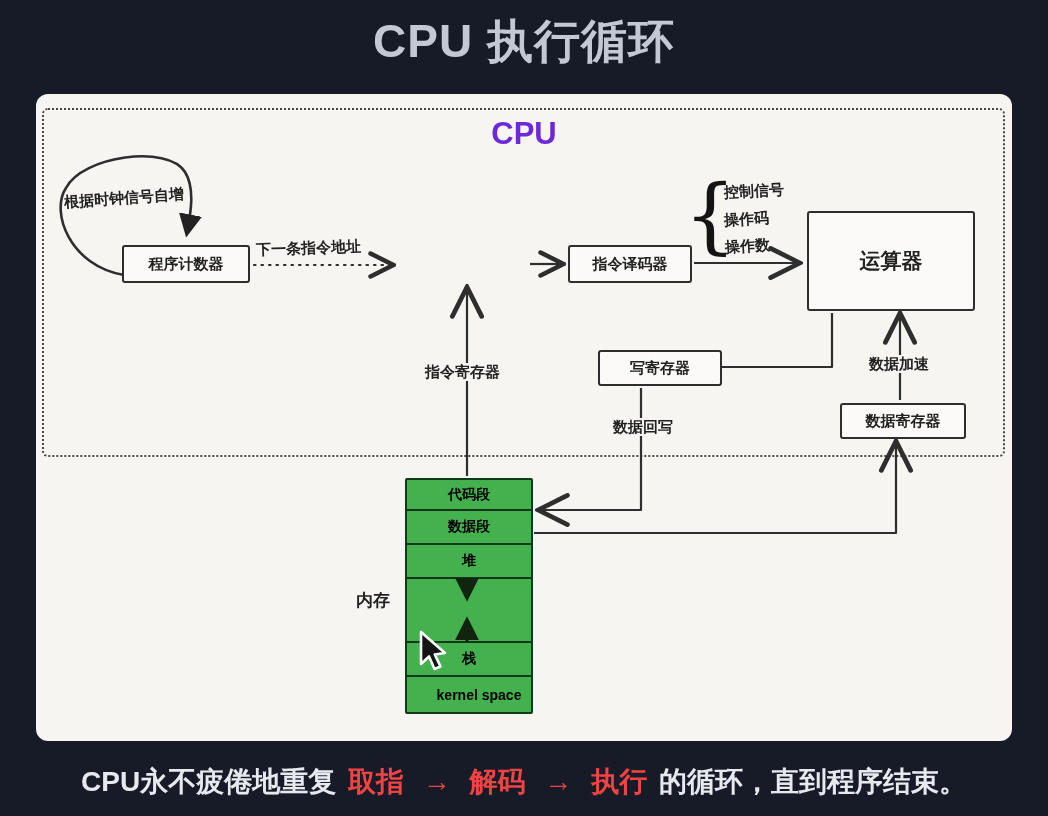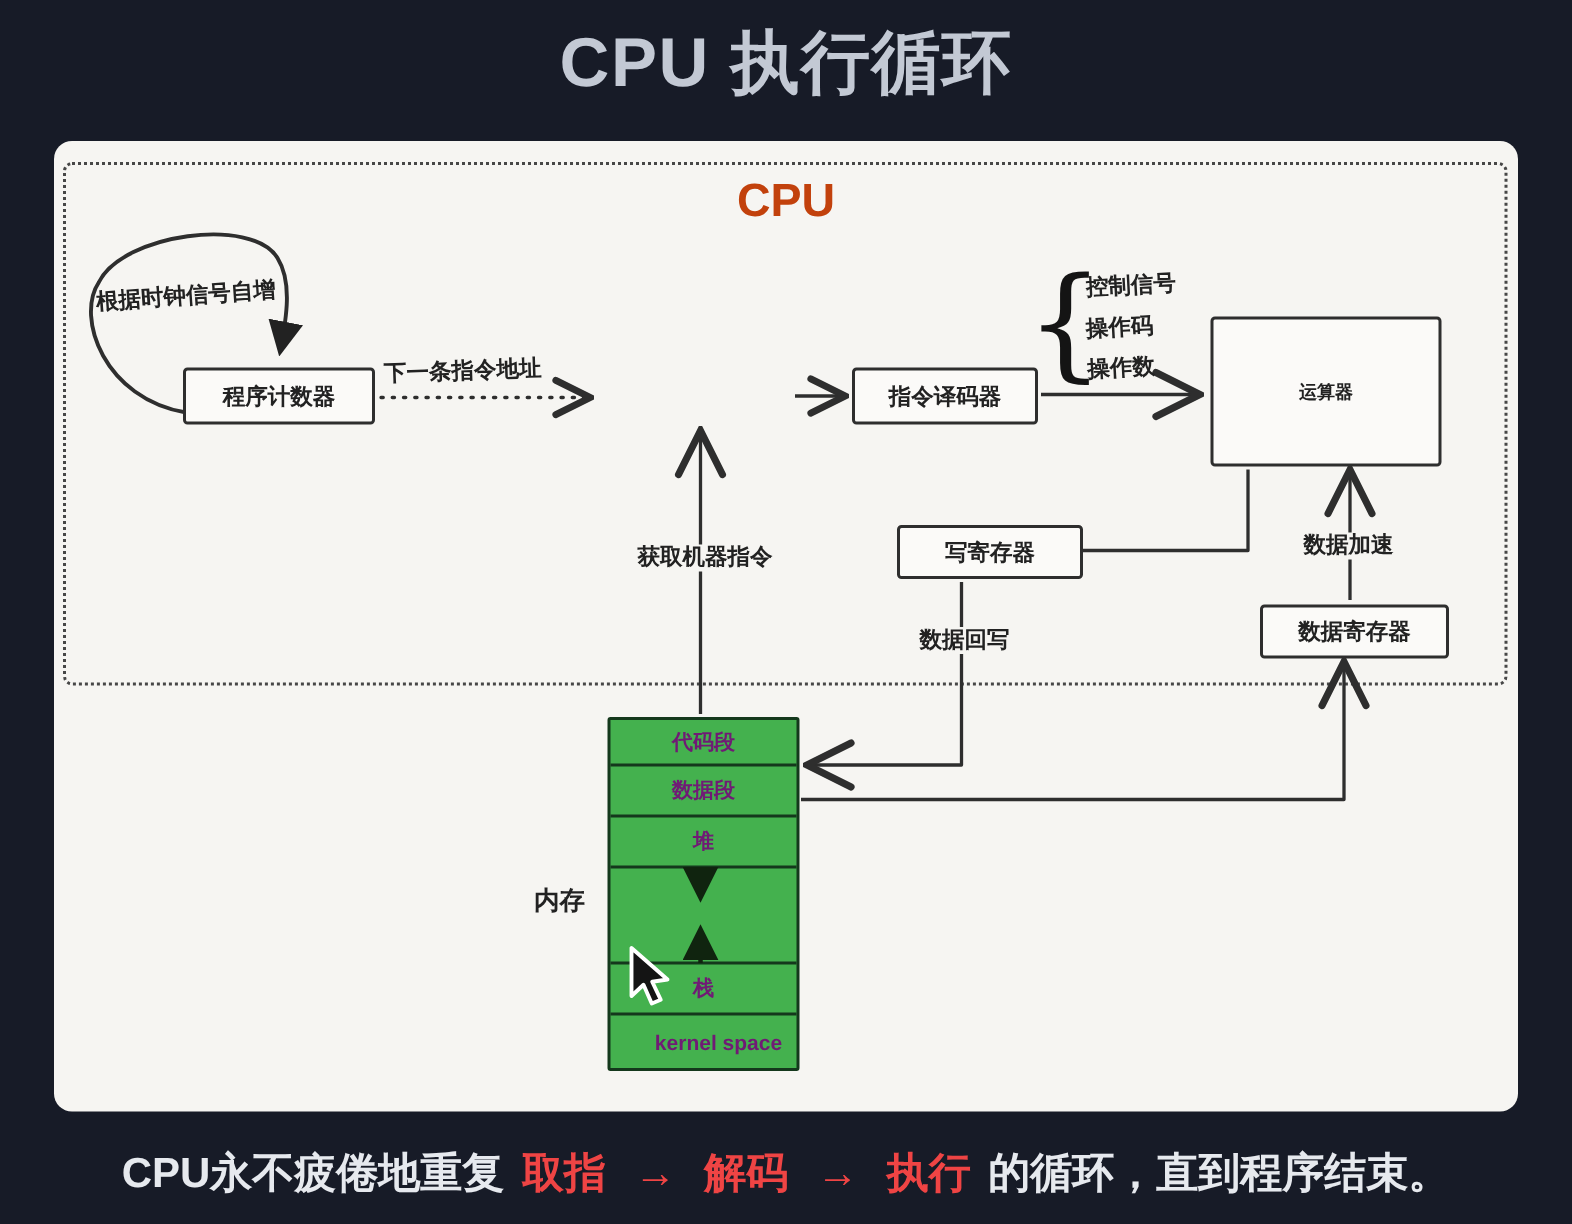--- a/index.html
+++ b/index.html
@@ -18,21 +18,21 @@
     position:relative;margin:0 auto;
     width:976px;height:647px;
     background:#f6f5f2;border-radius:12px;
   }
   .cpu-border{
     position:absolute;left:6px;top:14px;width:959px;height:345px;
     border:2px dotted #474747;border-radius:6px;z-index:1;
   }
   .cpu-label{
     position:absolute;left:408px;top:22px;width:160px;text-align:center;
-    font-size:31px;font-weight:600;color:#c2410c;z-index:10;
+    font-size:31px;font-weight:600;color:#6d28d9;z-index:10;
   }
   .box{
     position:absolute;background:#fbfaf8;
     border:2.5px solid #2e2e2e;border-radius:3px;
     display:flex;align-items:center;justify-content:center;
     font-size:15px;font-weight:700;color:#222;z-index:10;
     box-sizing:border-box;
     text-align:right;
   }
   .lbl{
@@ -46,21 +46,21 @@
     font-size:82px;line-height:92px;font-weight:500;color:#141414;
   }
   svg.wires{position:absolute;left:0;top:0;z-index:5;}
   .memory{
     position:absolute;left:369px;top:384px;width:128px;height:236px;
     background:#44b14e;border:2.5px solid #14381c;border-radius:2px;
     display:flex;flex-direction:column;z-index:2;box-sizing:border-box;
   }
   .mem-row{
     display:flex;align-items:center;justify-content:center;
-    font-size:14px;font-weight:700;color:#701a75;
+    font-size:14px;font-weight:700;color:#000000;
     border-bottom:2.5px solid #14381c;box-sizing:border-box;
   }
   .mem-row.last{border-bottom:none;flex:1;padding-left:20px;}
   .cursor{position:absolute;left:381px;top:536px;z-index:20;}
   .caption{
     margin-top:22px;text-align:center;
     font-size:28px;font-weight:600;color:#e6e9ee;
   }
   .caption .blue{color:#ef4444;margin:0 7px;}
   .caption .blue.word{margin:0 4px;}
@@ -112,31 +112,31 @@
     <path d="M 431,486 L 431,503" fill="none" stroke="#10240f" stroke-width="3" marker-end="url(#mFillMem)"></path>
 
     <path d="M 431,548 L 431,527" fill="none" stroke="#10240f" stroke-width="3" marker-end="url(#mFillMem)"></path>
   </svg>
 
   <div class="box" style="left:86px;top:151px;width:128px;height:38px;">程序计数器</div>
 
 
   <div class="box" style="left:532px;top:151px;width:124px;height:38px;">指令译码器</div>
 
-  <div class="box" style="left:771px;top:117px;width:154px;height:100px;font-size:12px;">运算器</div>
+  <div class="box" style="left:771px;top:117px;width:168px;height:100px;font-size:21px;">运算器</div>
 
   <div class="box" style="left:804px;top:309px;width:126px;height:36px;">数据寄存器</div>
 
   <div class="box" style="left:562px;top:256px;width:124px;height:36px;">写寄存器</div>
 
   <div class="lbl" style="left:28px;top:95px;transform:rotate(-4deg);">根据时钟信号自增</div>
 
   <div class="lbl" style="left:220px;top:145px;transform:rotate(-2deg);">下一条指令地址</div>
 
-  <div class="lbl on-line" style="left:386px;top:269px;">获取机器指令</div>
+  <div class="lbl on-line" style="left:386px;top:269px;">指令寄存器</div>
 
   <div class="brace">{</div>
 
   <div class="lbl" style="left:688px;top:88px;transform:rotate(-3deg);">控制信号</div>
 
   <div class="lbl" style="left:688px;top:116px;transform:rotate(-3deg);">操作码</div>
 
   <div class="lbl" style="left:689px;top:143px;transform:rotate(-3deg);">操作数</div>
 
   <div class="lbl on-line" style="left:574px;top:324px;">数据回写</div>

